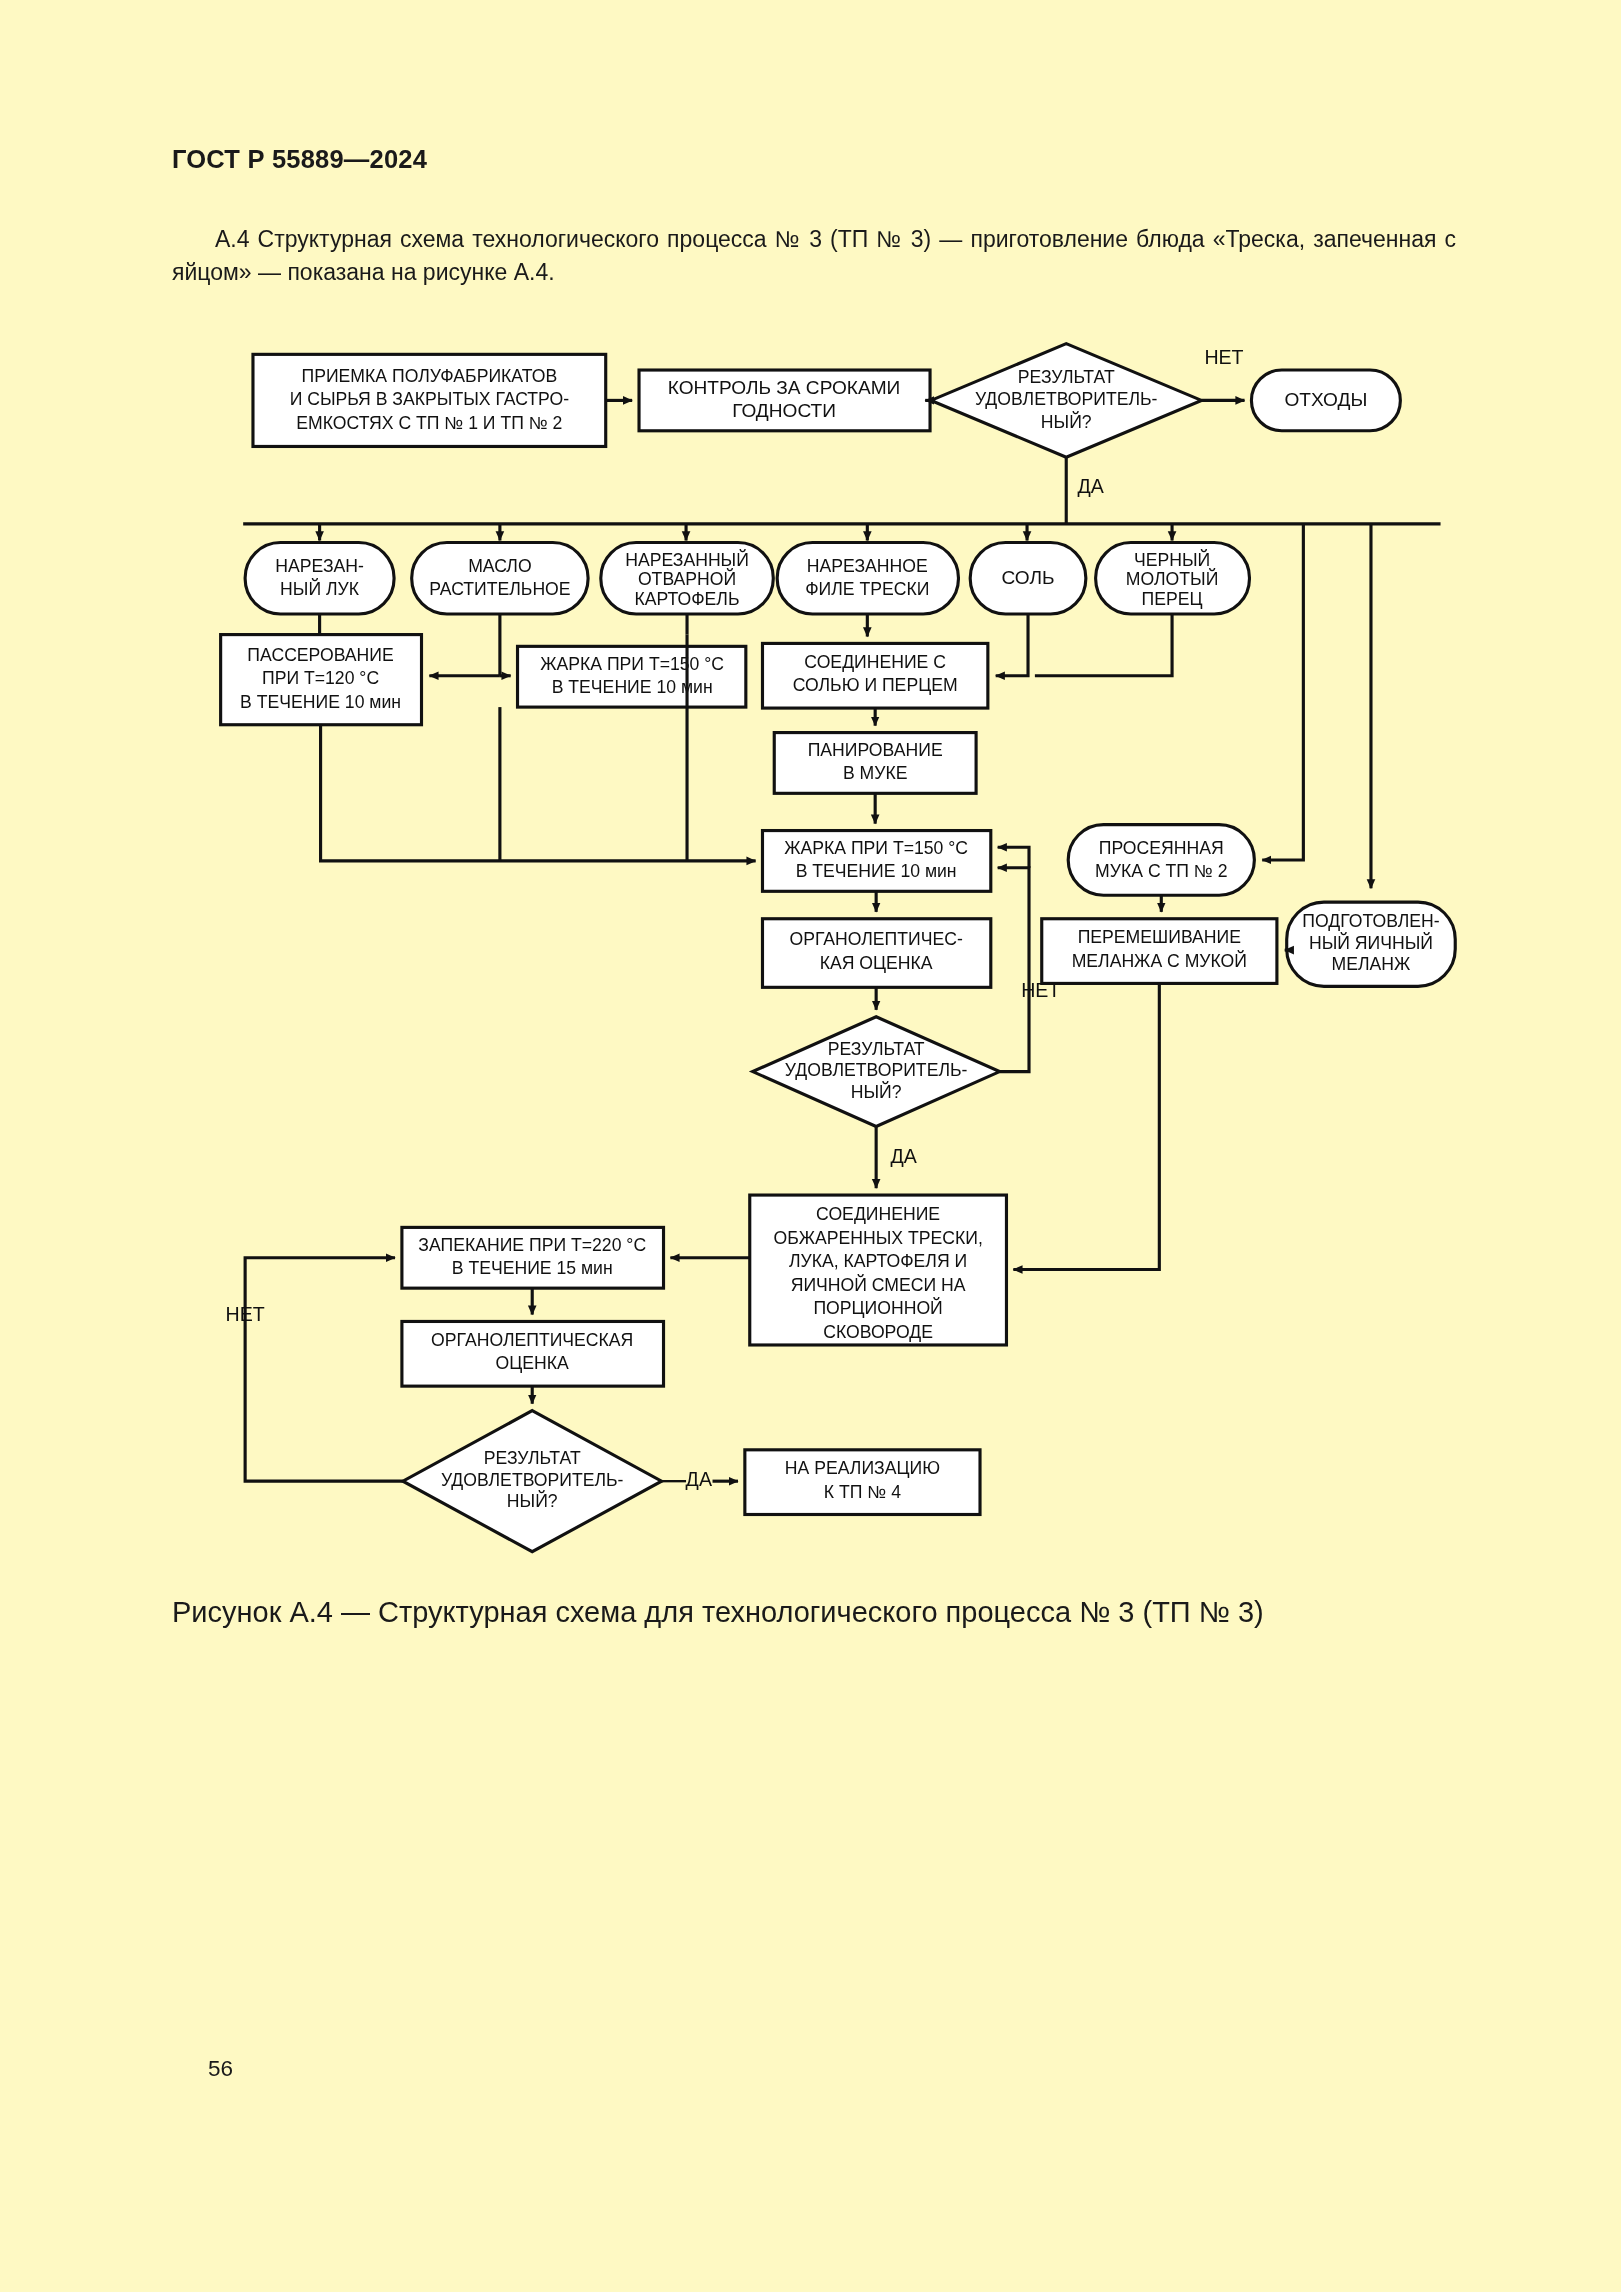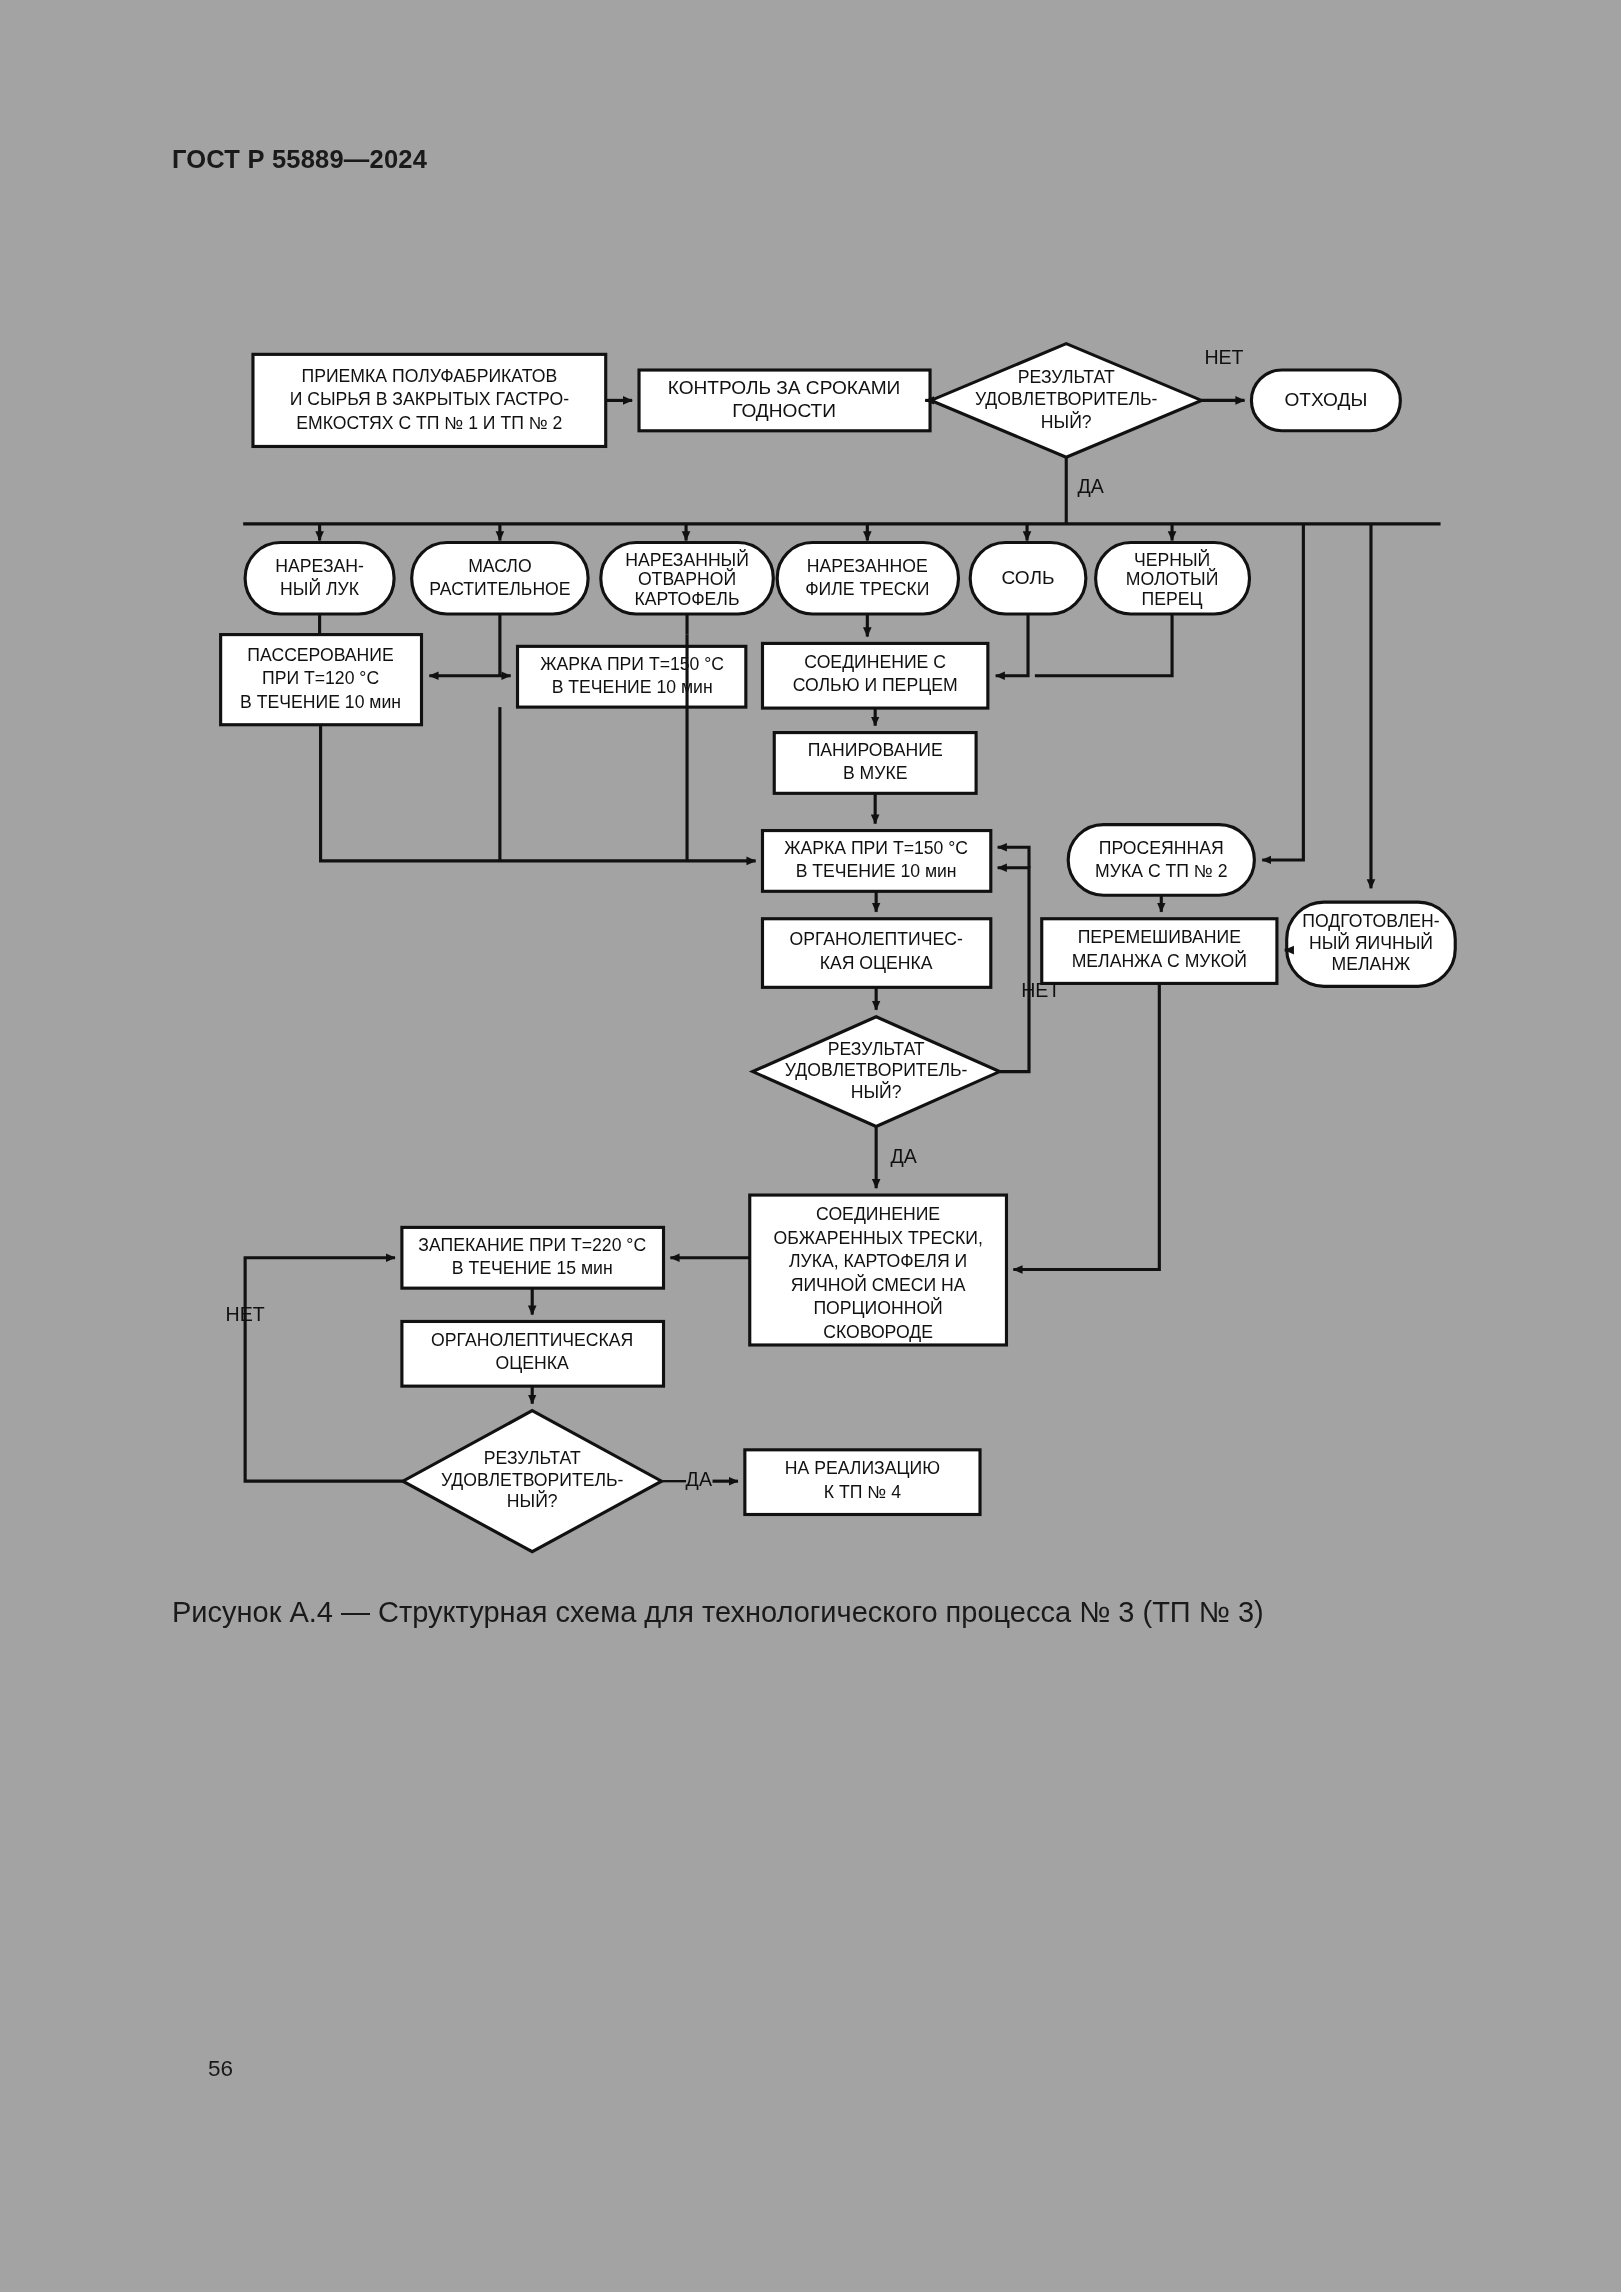--- a/index.html
+++ b/index.html
@@ -1,21 +1,21 @@
 <!DOCTYPE html>
 <html><head>
 <meta charset="utf-8">
 <style>
   html,body{margin:0;padding:0;background:#fff;}
   body{
     width:1621px;height:2293px;position:relative;
     font-family:"Liberation Sans","DejaVu Sans",sans-serif;
     color:#1a1a1a;overflow:hidden;
   }
-  .page{position:absolute;inset:0;background:#a3a3a3;}
+  .page{position:absolute;inset:0;background:#fef9c3;}
   #doc-header{
     position:absolute;left:172px;top:145px;
     font-size:25.5px;font-weight:bold;letter-spacing:0.2px;
   }
   #body-text{
     position:absolute;left:172px;top:223px;width:1284px;
     font-size:23px;line-height:33px;text-align:justify;
   }
   #body-text .indent{display:inline-block;width:43px;}
   #figure-caption{
@@ -42,20 +42,21 @@
     dominant-baseline:middle;
   }
 </style>
 </head>
 <body>
 
 <div class="page">
 
   <div id="doc-header">ГОСТ Р 55889—2024</div>
 
+  <div id="body-text"><span class="indent"></span><span>A.4 Структурная схема технологического процесса № 3 (ТП № 3) — приготовление блюда «Треска, запеченная с яйцом» — показана на рисунке А.4.</span></div>
 
   <div id="flowchart">
     <svg width="1621" height="1264" viewBox="0 0 1654 1290" xmlns="http://www.w3.org/2000/svg">
       <defs>
         <marker id="ar" markerWidth="11" markerHeight="11" refX="9.4" refY="5" orient="auto" markerUnits="userSpaceOnUse">
           <path d="M0,0.6 L10,5 L0,9.4 z" fill="#111111"></path>
         </marker>
       </defs>
 
       <g>

